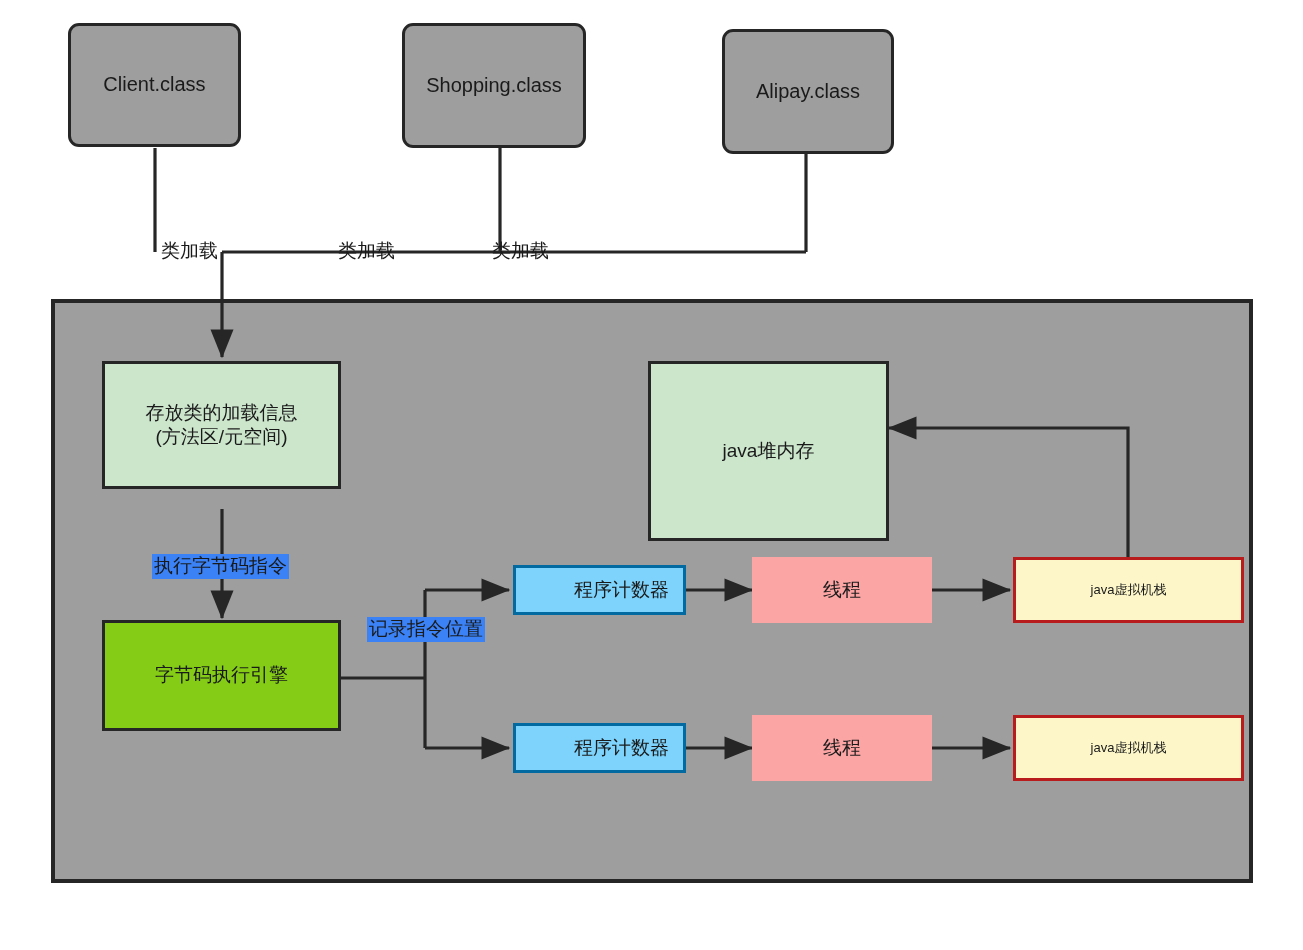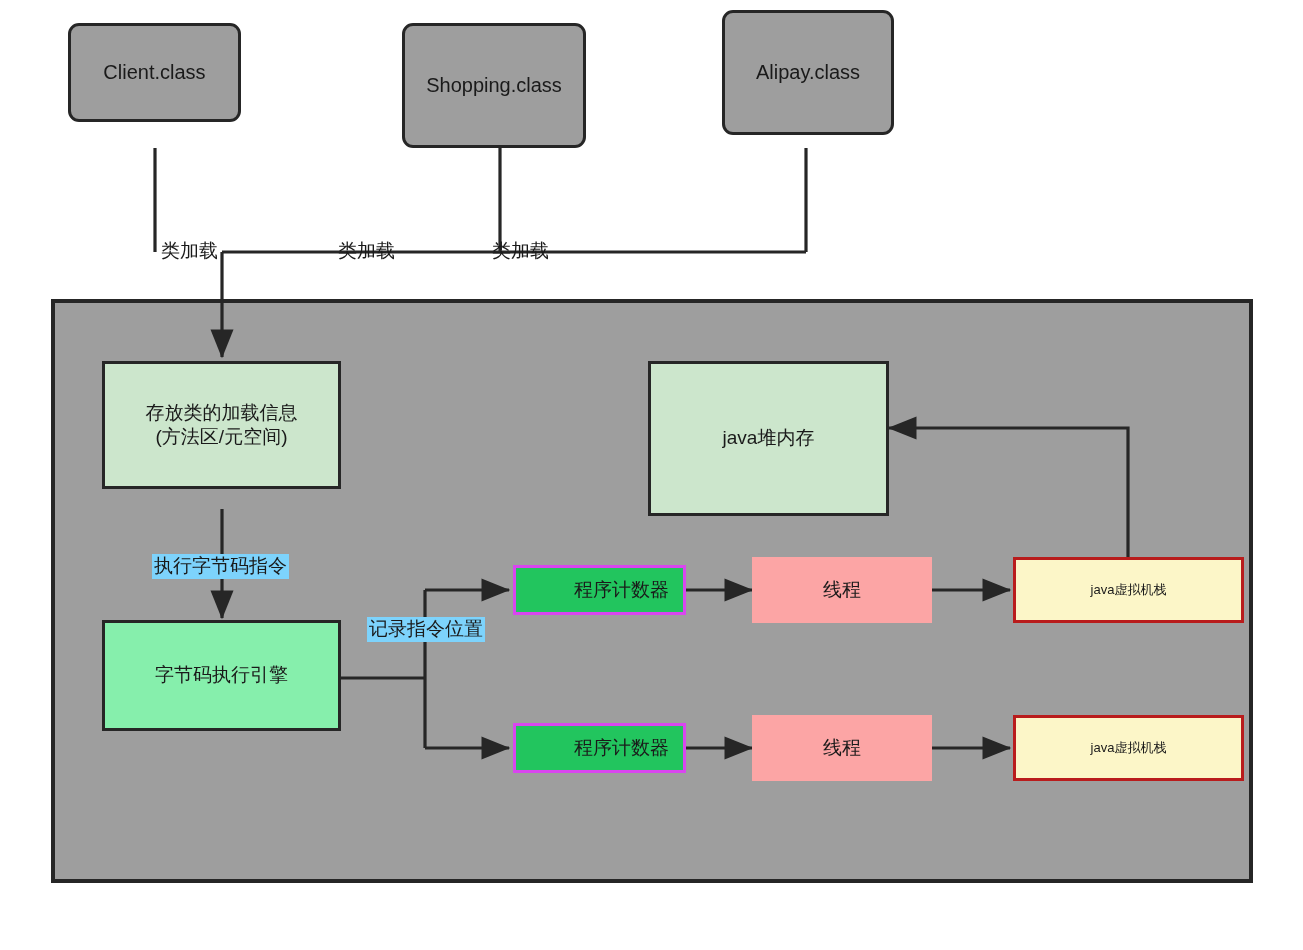--- a/index.html
+++ b/index.html
@@ -47,27 +47,27 @@
     box-sizing: border-box;
     background: #9e9e9e;
     border: 4px solid #262626;
   }
   .node.green {
     background: #cce6cc;
     border: 3px solid #262626;
     font-size: 19px;
   }
   .node.cyan {
-    background: #86efac;
+    background: #84cc16;
     border: 3px solid #262626;
     font-size: 19px;
   }
   .node.purple {
-    background: #22c55e;
-    border: 3px solid #d946ef;
+    background: #7dd3fc;
+    border: 3px solid #0369a1;
     font-size: 19px;
     padding-left: 44px;
   }
   .node.white {
     background: #fca5a5;
     border: 3px solid #fca5a5;
     font-size: 19px;
   }
   .node.yellow {
     background: #fcf6c8;
@@ -76,21 +76,21 @@
   }
   .edge-label {
     position: absolute;
     font-size: 19px;
     color: #1a1a1a;
     white-space: nowrap;
     line-height: 1.2;
     margin-left: 11px;
   }
   .edge-label.boxed {
-    background: #7dd3fc;
+    background: #3b82f6;
     padding: 1px 2px;
     text-align: center;
   }
   .edge-label.plain {
     background: transparent;
   }
 </style>
 </head>
 <body>
 
@@ -131,44 +131,44 @@
       <path d="M932,590 L1010,590" marker-end="url(#arrow)"></path>
 
       <path d="M686,748 L752,748" marker-end="url(#arrow)"></path>
 
       <path d="M932,748 L1010,748" marker-end="url(#arrow)"></path>
 
       <path d="M1128,557 L1128,428 L889,428" marker-end="url(#arrow)"></path>
     </g>
   </svg>
 
-  <div class="node classfile" style="left:68px; top:23px; width:173px; height:99px;">
+  <div class="node classfile" style="left:68px; top:23px; width:173px; height:124px;">
     <span>Client.class</span>
   </div>
 
   <div class="node classfile" style="left:402px; top:23px; width:184px; height:125px;">
     <span>Shopping.class</span>
   </div>
 
-  <div class="node classfile" style="left:722px; top:10px; width:172px; height:125px;">
+  <div class="node classfile" style="left:722px; top:29px; width:172px; height:125px;">
     <span>Alipay.class</span>
   </div>
 
   <div class="edge-label plain" style="left:150px; top:240px;">类加载</div>
 
   <div class="edge-label plain" style="left:327px; top:240px;">类加载</div>
 
   <div class="edge-label plain" style="left:481px; top:240px;">类加载</div>
 
   <div class="node green" style="left:102px; top:361px; width:239px; height:128px;">
     <span>存放类的加载信息
 (方法区/元空间)</span>
   </div>
 
-  <div class="node green" style="left:648px; top:361px; width:241px; height:155px;">
+  <div class="node green" style="left:648px; top:361px; width:241px; height:180px;">
     <span>java堆内存</span>
   </div>
 
   <div class="edge-label boxed" style="left:141px; top:554px;">执行字节码指令</div>
 
   <div class="node cyan" style="left:102px; top:620px; width:239px; height:111px;">
     <span>字节码执行引擎</span>
   </div>
 
   <div class="edge-label boxed" style="left:356px; top:617px;">记录指令位置</div>

